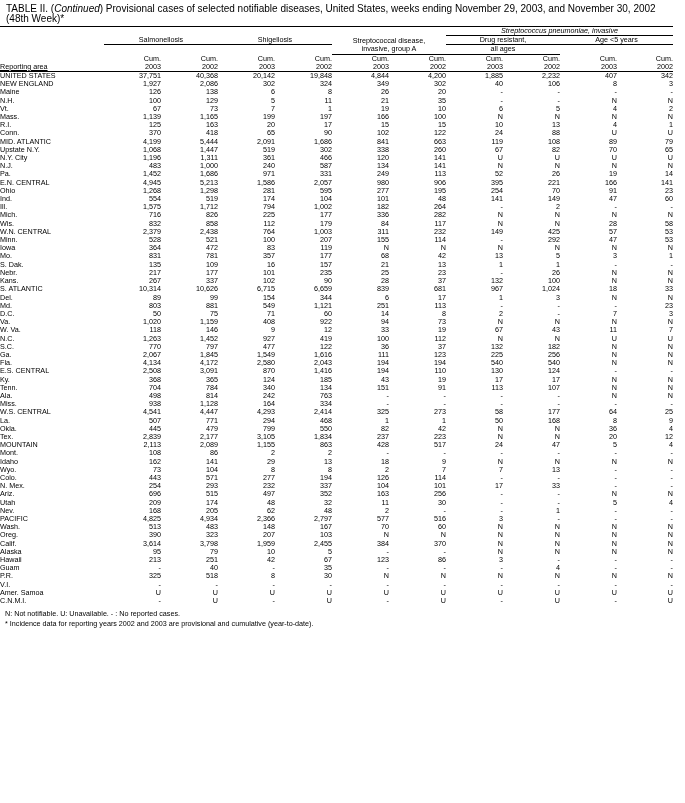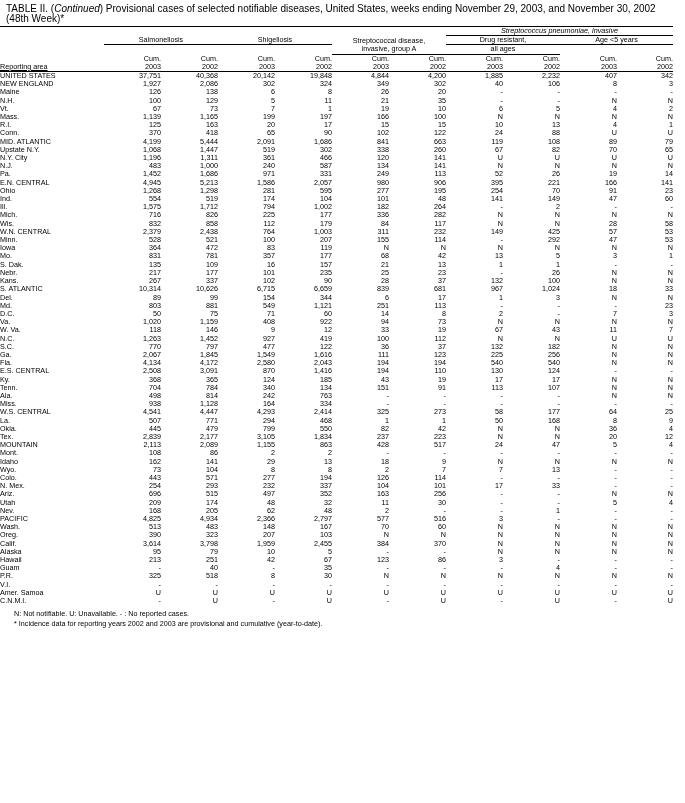--- a/index.html
+++ b/index.html
@@ -66,21 +66,21 @@
   .row-tall td { padding-top: 5px; }
   .bordT { border-top: 1px solid #000; }
   .bordB { border-bottom: 1px solid #000; }
   .hdr-row td { vertical-align: bottom; }
   .sep-cell {
     border-bottom: 1px solid #000;
   }
   .footer {
     font-size: 7.2px;
     line-height: 9px;
-    margin-left: 14px;
+    margin-left: 5px;
     margin-top: 4px;
   }
   .footer .ft2 { margin-top: 1px; }
 </style>
 </head>
 <body>
 
 <div class="page">
 
   <div class="title">

